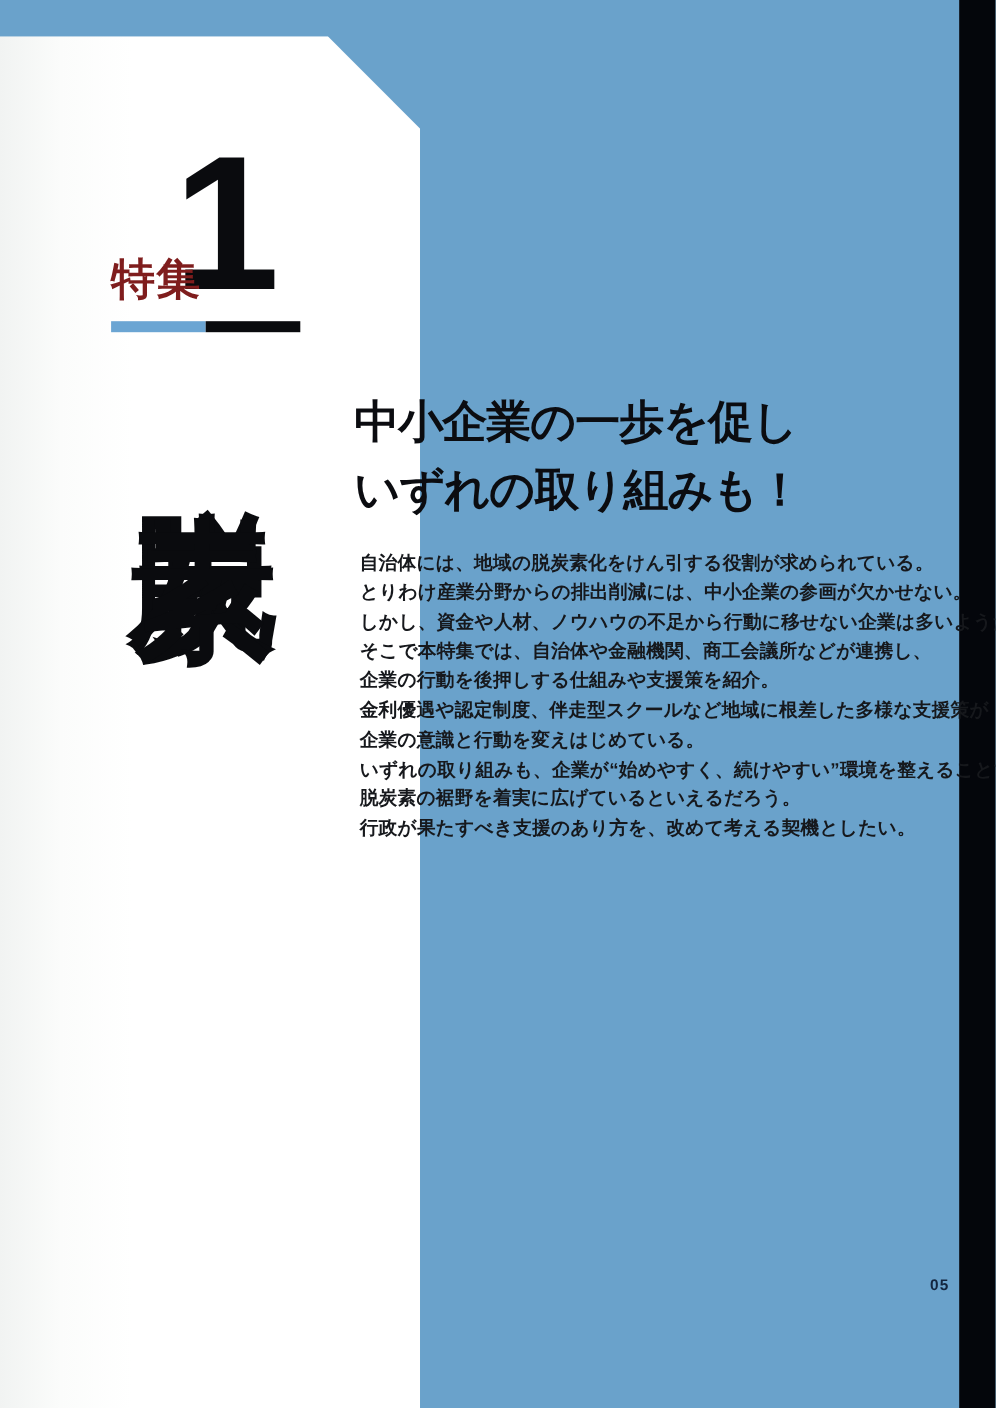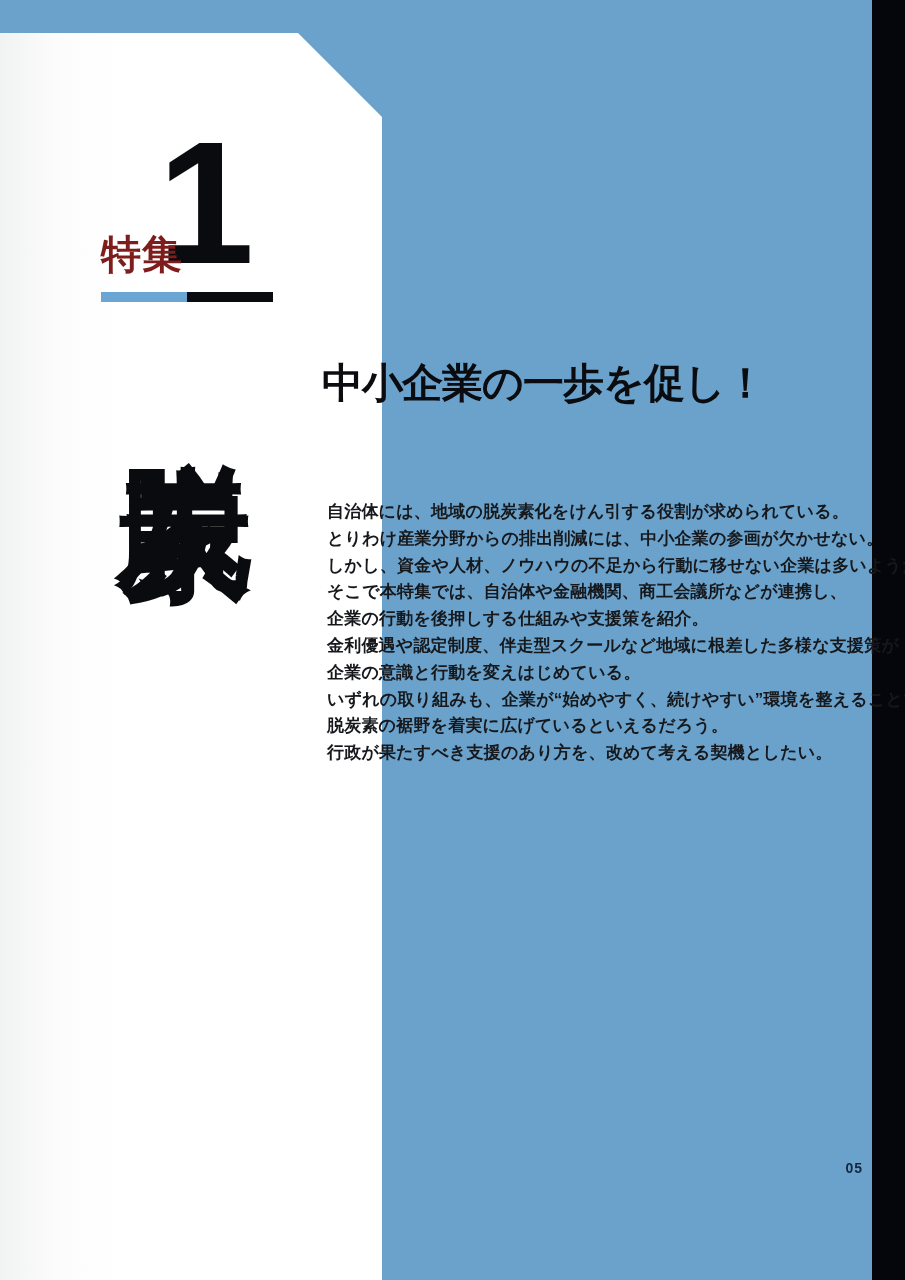--- a/index.html
+++ b/index.html
@@ -132,21 +132,22 @@
   <div class="feature-label">特集</div>
 
   <div class="feature-underline">
     <span class="half-blue"></span>
     <span class="half-black"></span>
   </div>
 
   <div class="vertical-title">脱炭素</div>
 
   <div class="headline">
-    <div>中小企業の一歩を促し！</div>
+    <div>中小企業の一歩を促し</div>
+    <div>いずれの取り組みも！</div>
   </div>
 
   <div class="intro">
     <div class="line">自治体には、地域の脱炭素化をけん引する役割が求められている。</div>
     <div class="line">とりわけ産業分野からの排出削減には、中小企業の参画が欠かせない。</div>
     <div class="line">しかし、資金や人材、ノウハウの不足から行動に移せない企業は多いようだ。</div>
     <div class="line">そこで本特集では、自治体や金融機関、商工会議所などが連携し、</div>
     <div class="line">企業の行動を後押しする仕組みや支援策を紹介。</div>
     <div class="line">金利優遇や認定制度、伴走型スクールなど地域に根差した多様な支援策が</div>
     <div class="line">企業の意識と行動を変えはじめている。</div>

